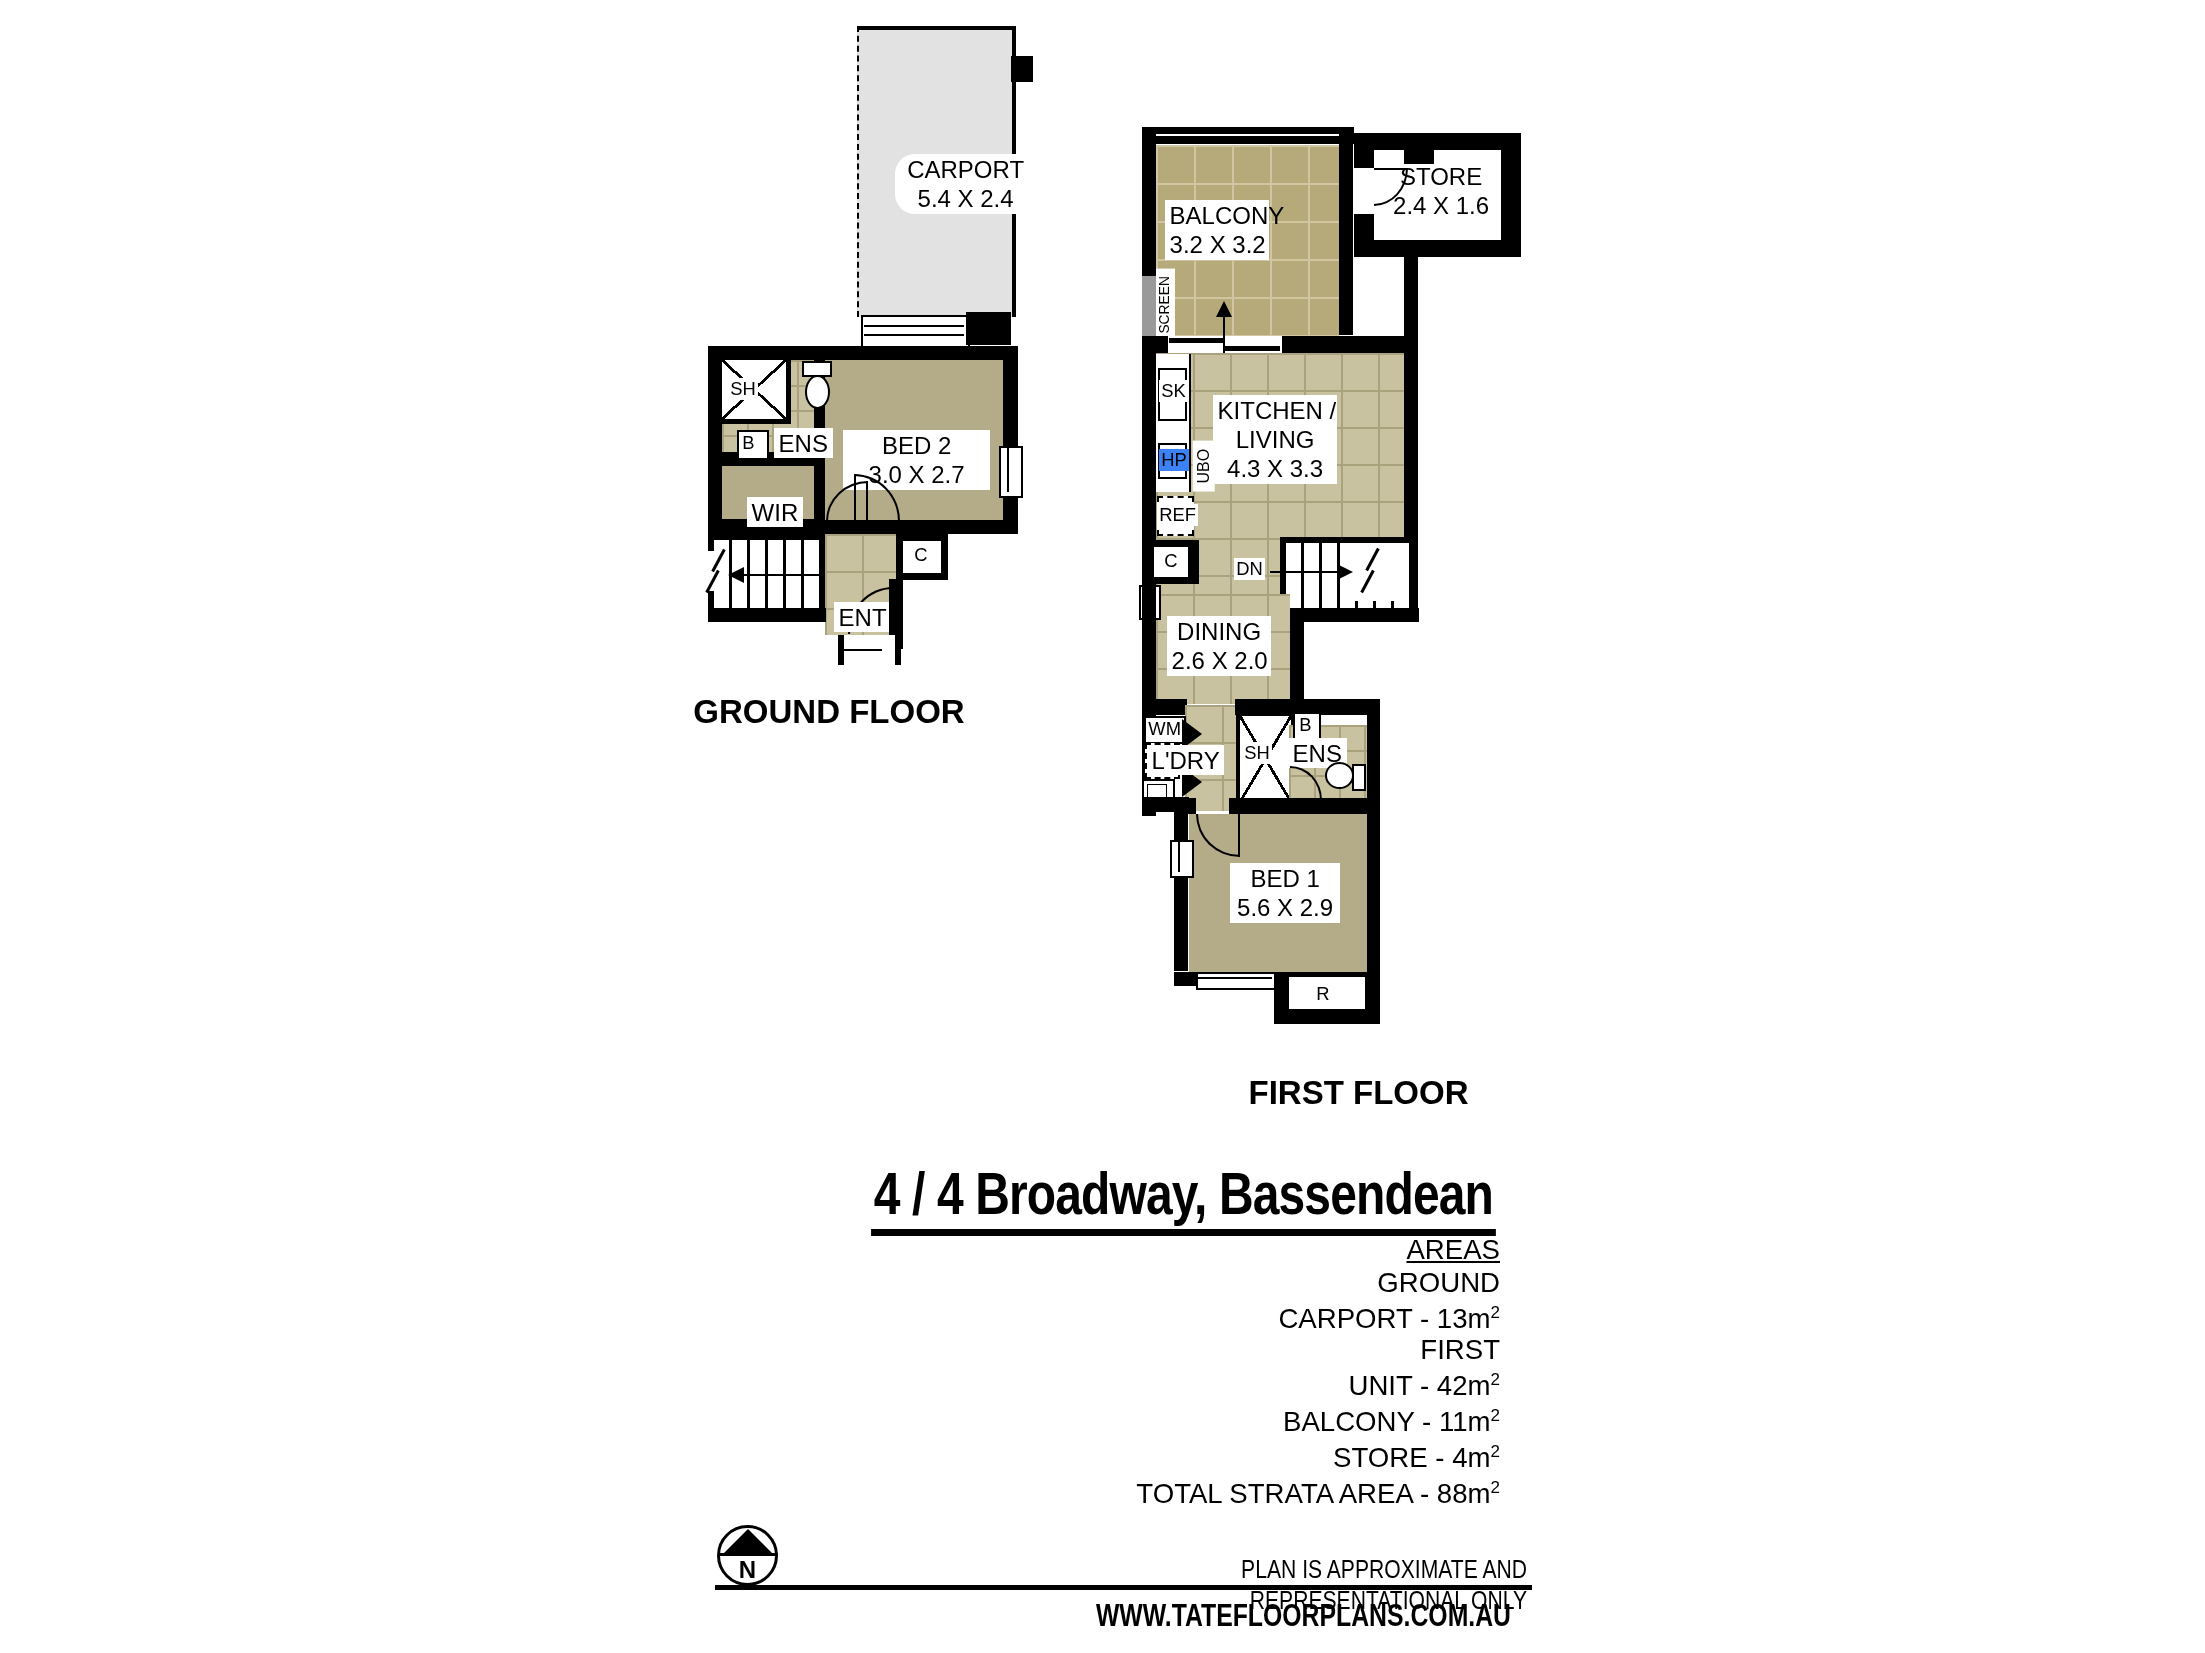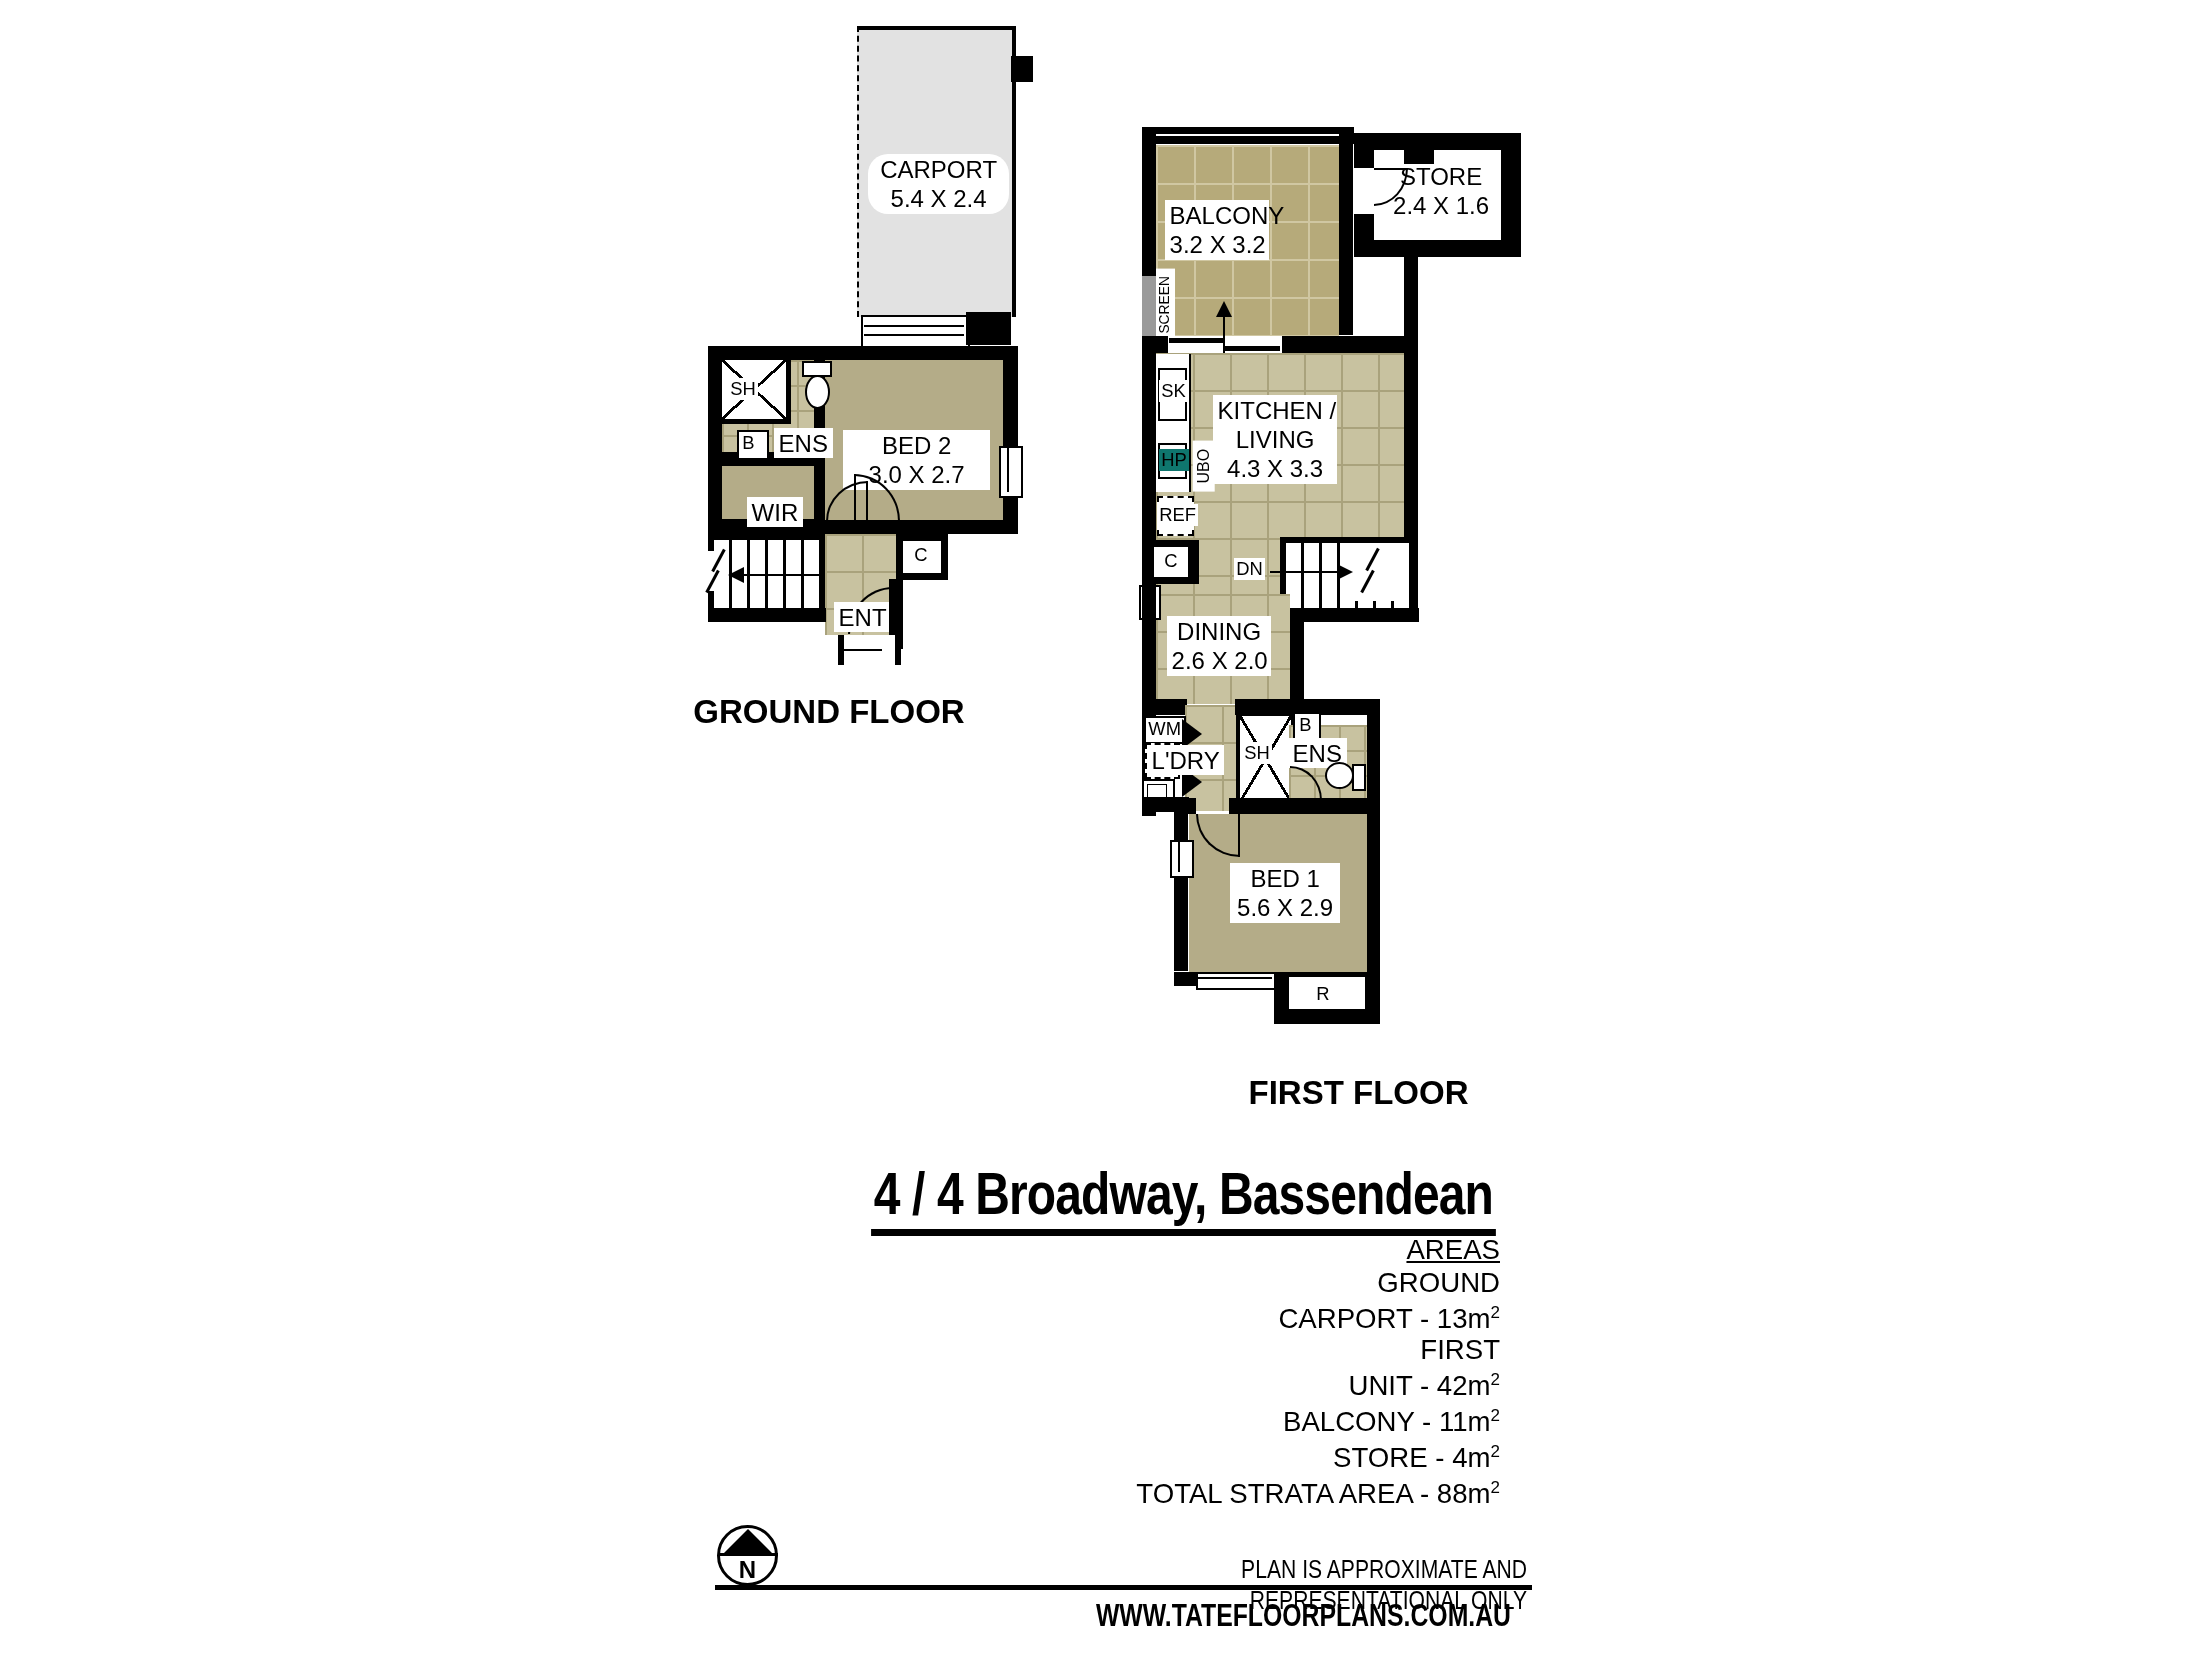--- a/index.html
+++ b/index.html
@@ -50,21 +50,21 @@
 </style>
 </head>
 <body>
 
 <div id="canvas">
 
   <div class="abs">
 
     <div class="gray" style="left:857px;top:26.4px;width:153px;height:287px;border-top:4px solid #000;border-right:4.6px solid #000;border-left:2.3px dashed #000;"></div>
     <div class="w" style="left:1011px;top:56px;width:22px;height:26.4px;"></div>
-    <div class="lbl" style="left:868px;top:154px;width:132px;border-radius:20px;">
+    <div class="lbl" style="left:895px;top:154px;width:132px;border-radius:20px;">
       <div>CARPORT</div>
       <div>5.4 X 2.4</div>
     </div>
 
     <div class="white" style="left:861px;top:315px;width:105px;height:29px;border:2.3px solid #000;"></div>
     <div class="w" style="left:864px;top:325px;width:100px;height:2.3px;"></div>
     <div class="w" style="left:864px;top:334px;width:100px;height:2.3px;"></div>
     <div class="w" style="left:966px;top:312px;width:45px;height:33px;"></div>
 
     <div class="w" style="left:708px;top:346px;width:310px;height:188px;"></div>
@@ -151,21 +151,21 @@
     <div class="w" style="left:1223px;top:316px;width:2.3px;height:45px;"></div>
     <div class="ah-up" style="left:1216px;top:301px;"></div>
 
     <div class="w" style="left:1142px;top:353px;width:14.4px;height:233px;"></div>
     <div class="tile" style="left:1156px;top:353px;width:248px;height:241px;"></div>
     <div class="w" style="left:1404px;top:336px;width:14.4px;height:273px;"></div>
     <div class="white" style="left:1156px;top:354px;width:33px;height:138px;border-right:2.9px solid #000;"></div>
     <div class="bbox" style="left:1158px;top:368px;width:25px;height:49px;"></div>
     <div class="lbl sm nob" style="left:1159px;top:380px;background:#fff;">SK</div>
     <div class="bbox" style="left:1158px;top:443px;width:25px;height:32px;"></div>
-    <div class="lbl sm nob" style="left:1159px;top:449px;background:#0f766e;">HP</div>
+    <div class="lbl sm nob" style="left:1159px;top:449px;background:#3b82f6;">HP</div>
     <div class="lbl vtext" style="left:1193px;top:441px;height:46px;font-size:16px;padding:2.3px 1.1px;">UBO</div>
     <div class="dash" style="left:1157px;top:496px;width:33px;height:36px;"></div>
     <div class="lbl sm" style="left:1157px;top:504px;">REF</div>
     <div class="w" style="left:1142px;top:540px;width:57px;height:44px;"></div>
     <div class="white" style="left:1154px;top:547px;width:34px;height:30px;"></div>
     <div class="lbl sm nob" style="left:1162px;top:550px;background:transparent;">C</div>
     <div class="lbl" style="left:1213px;top:395px;width:115px;">
       <div>KITCHEN /</div>
       <div>LIVING</div>
       <div>4.3 X 3.3</div>

